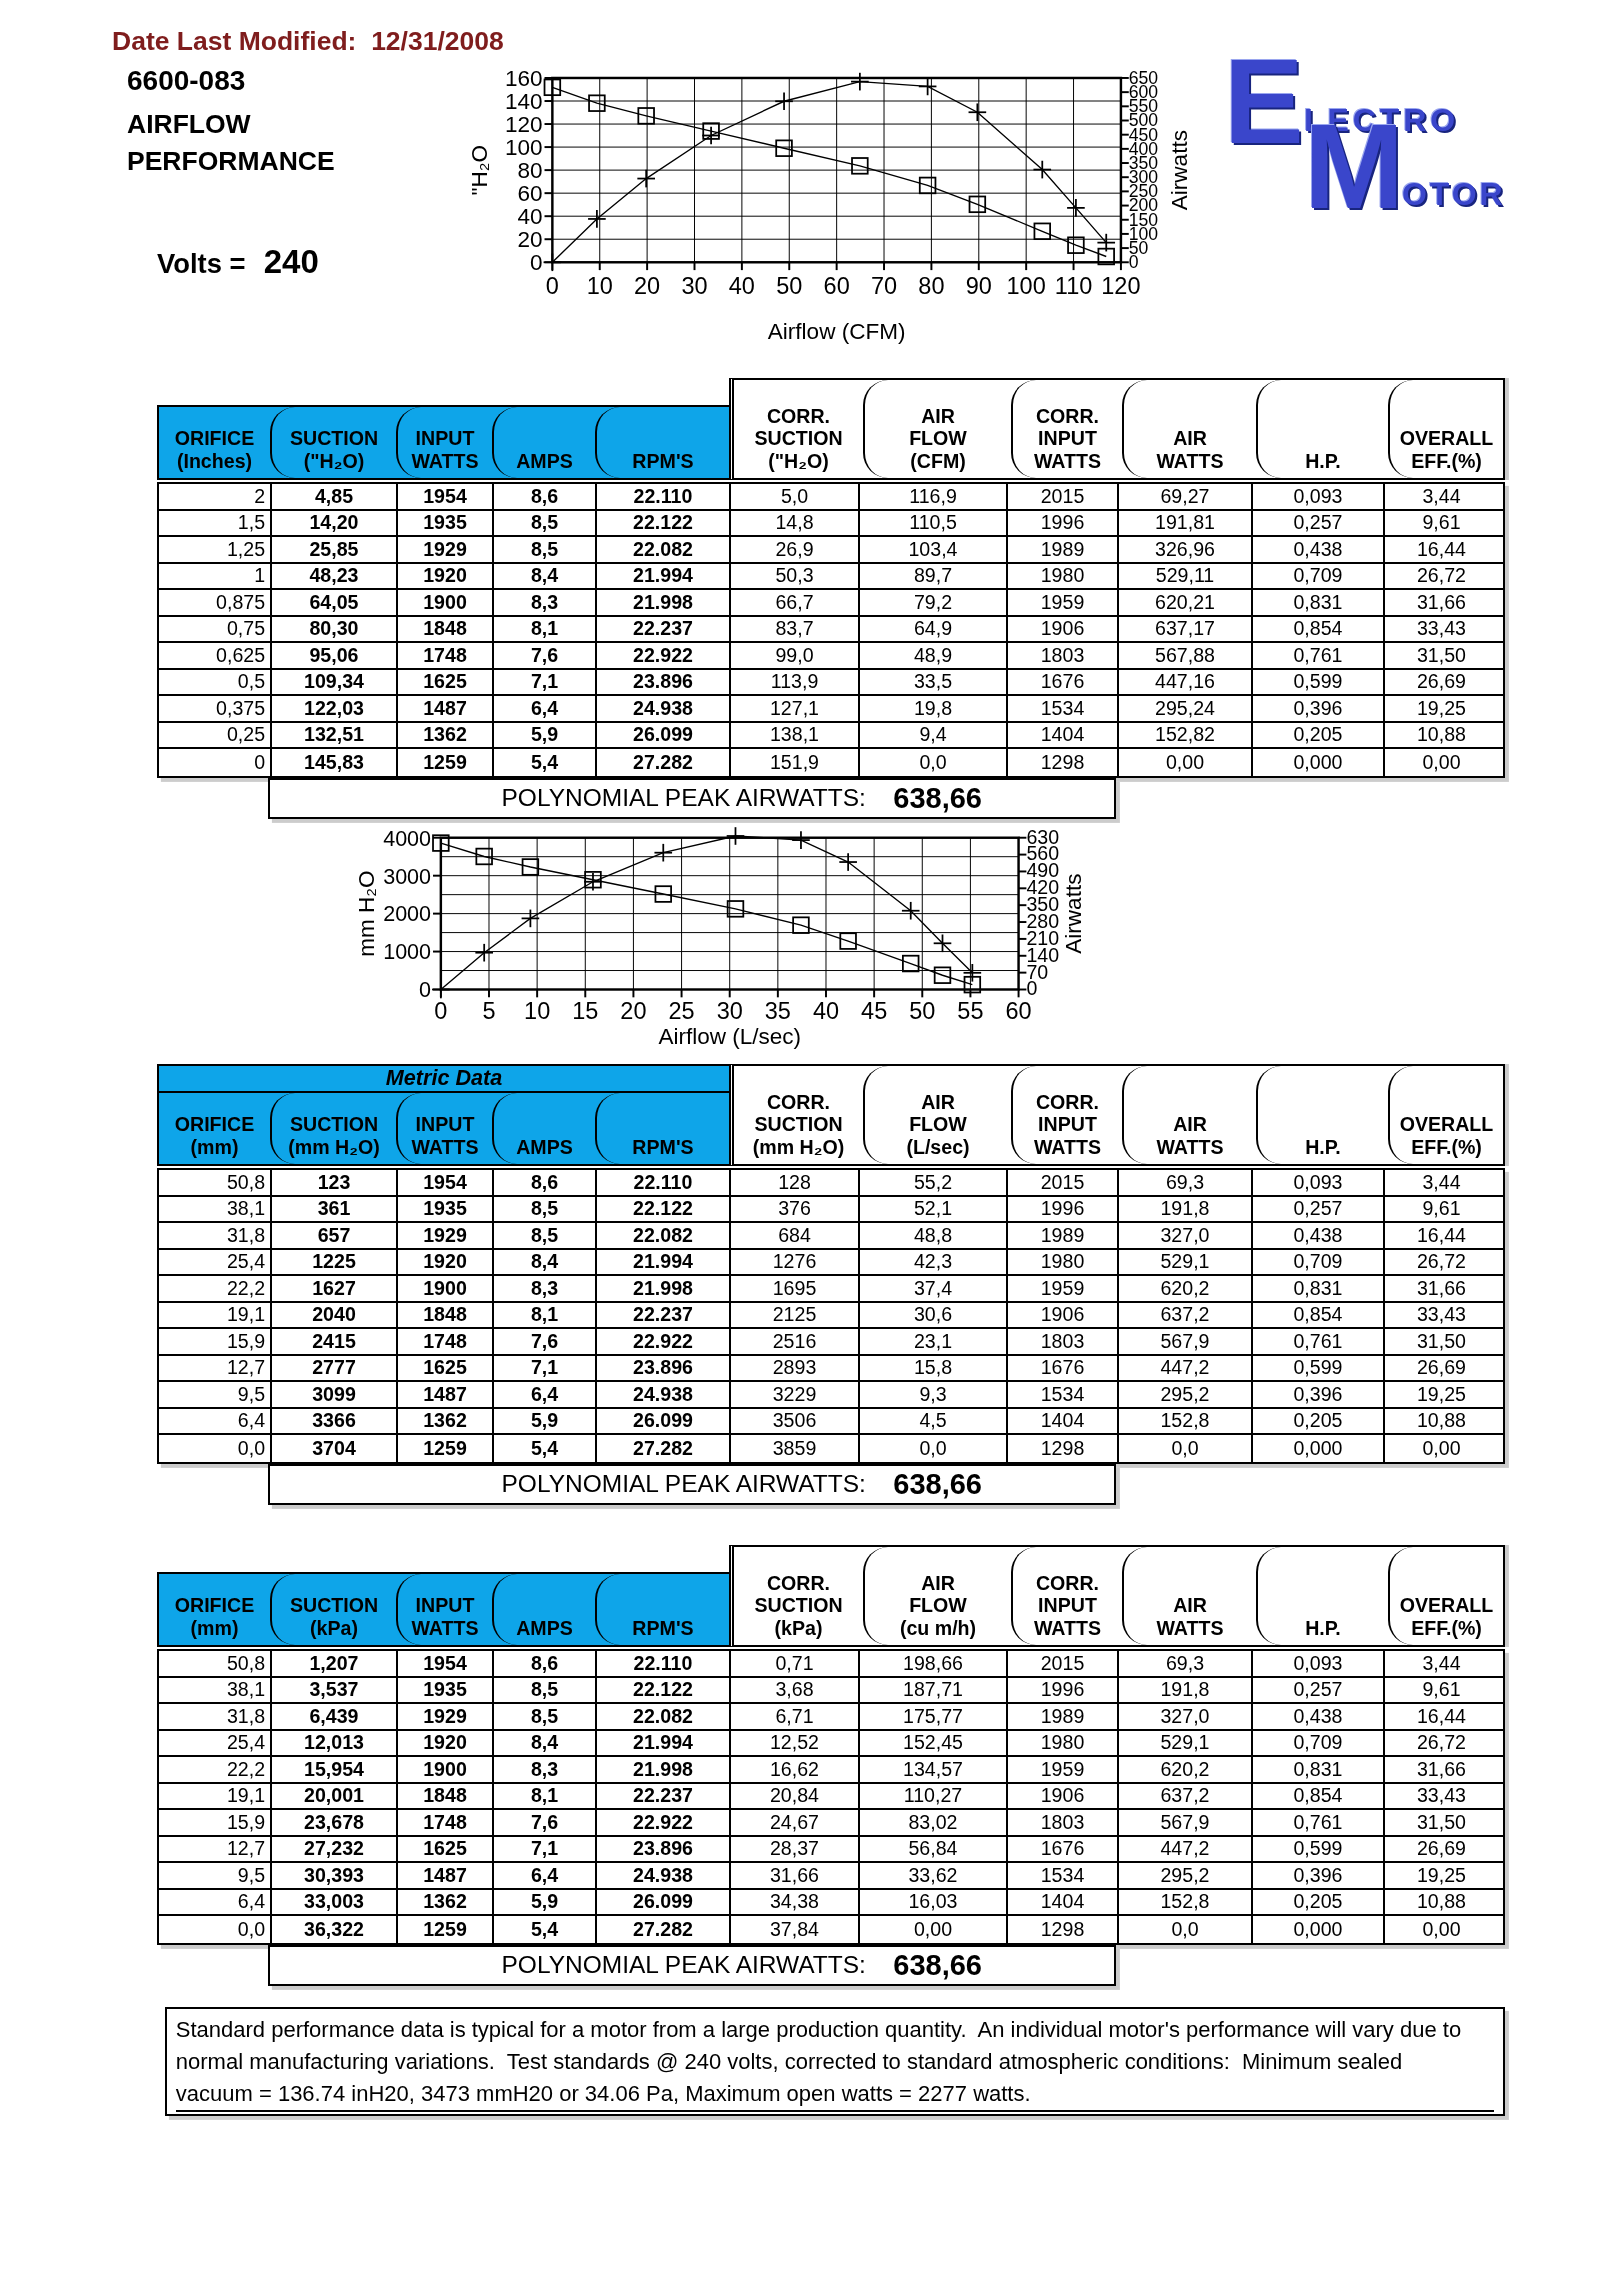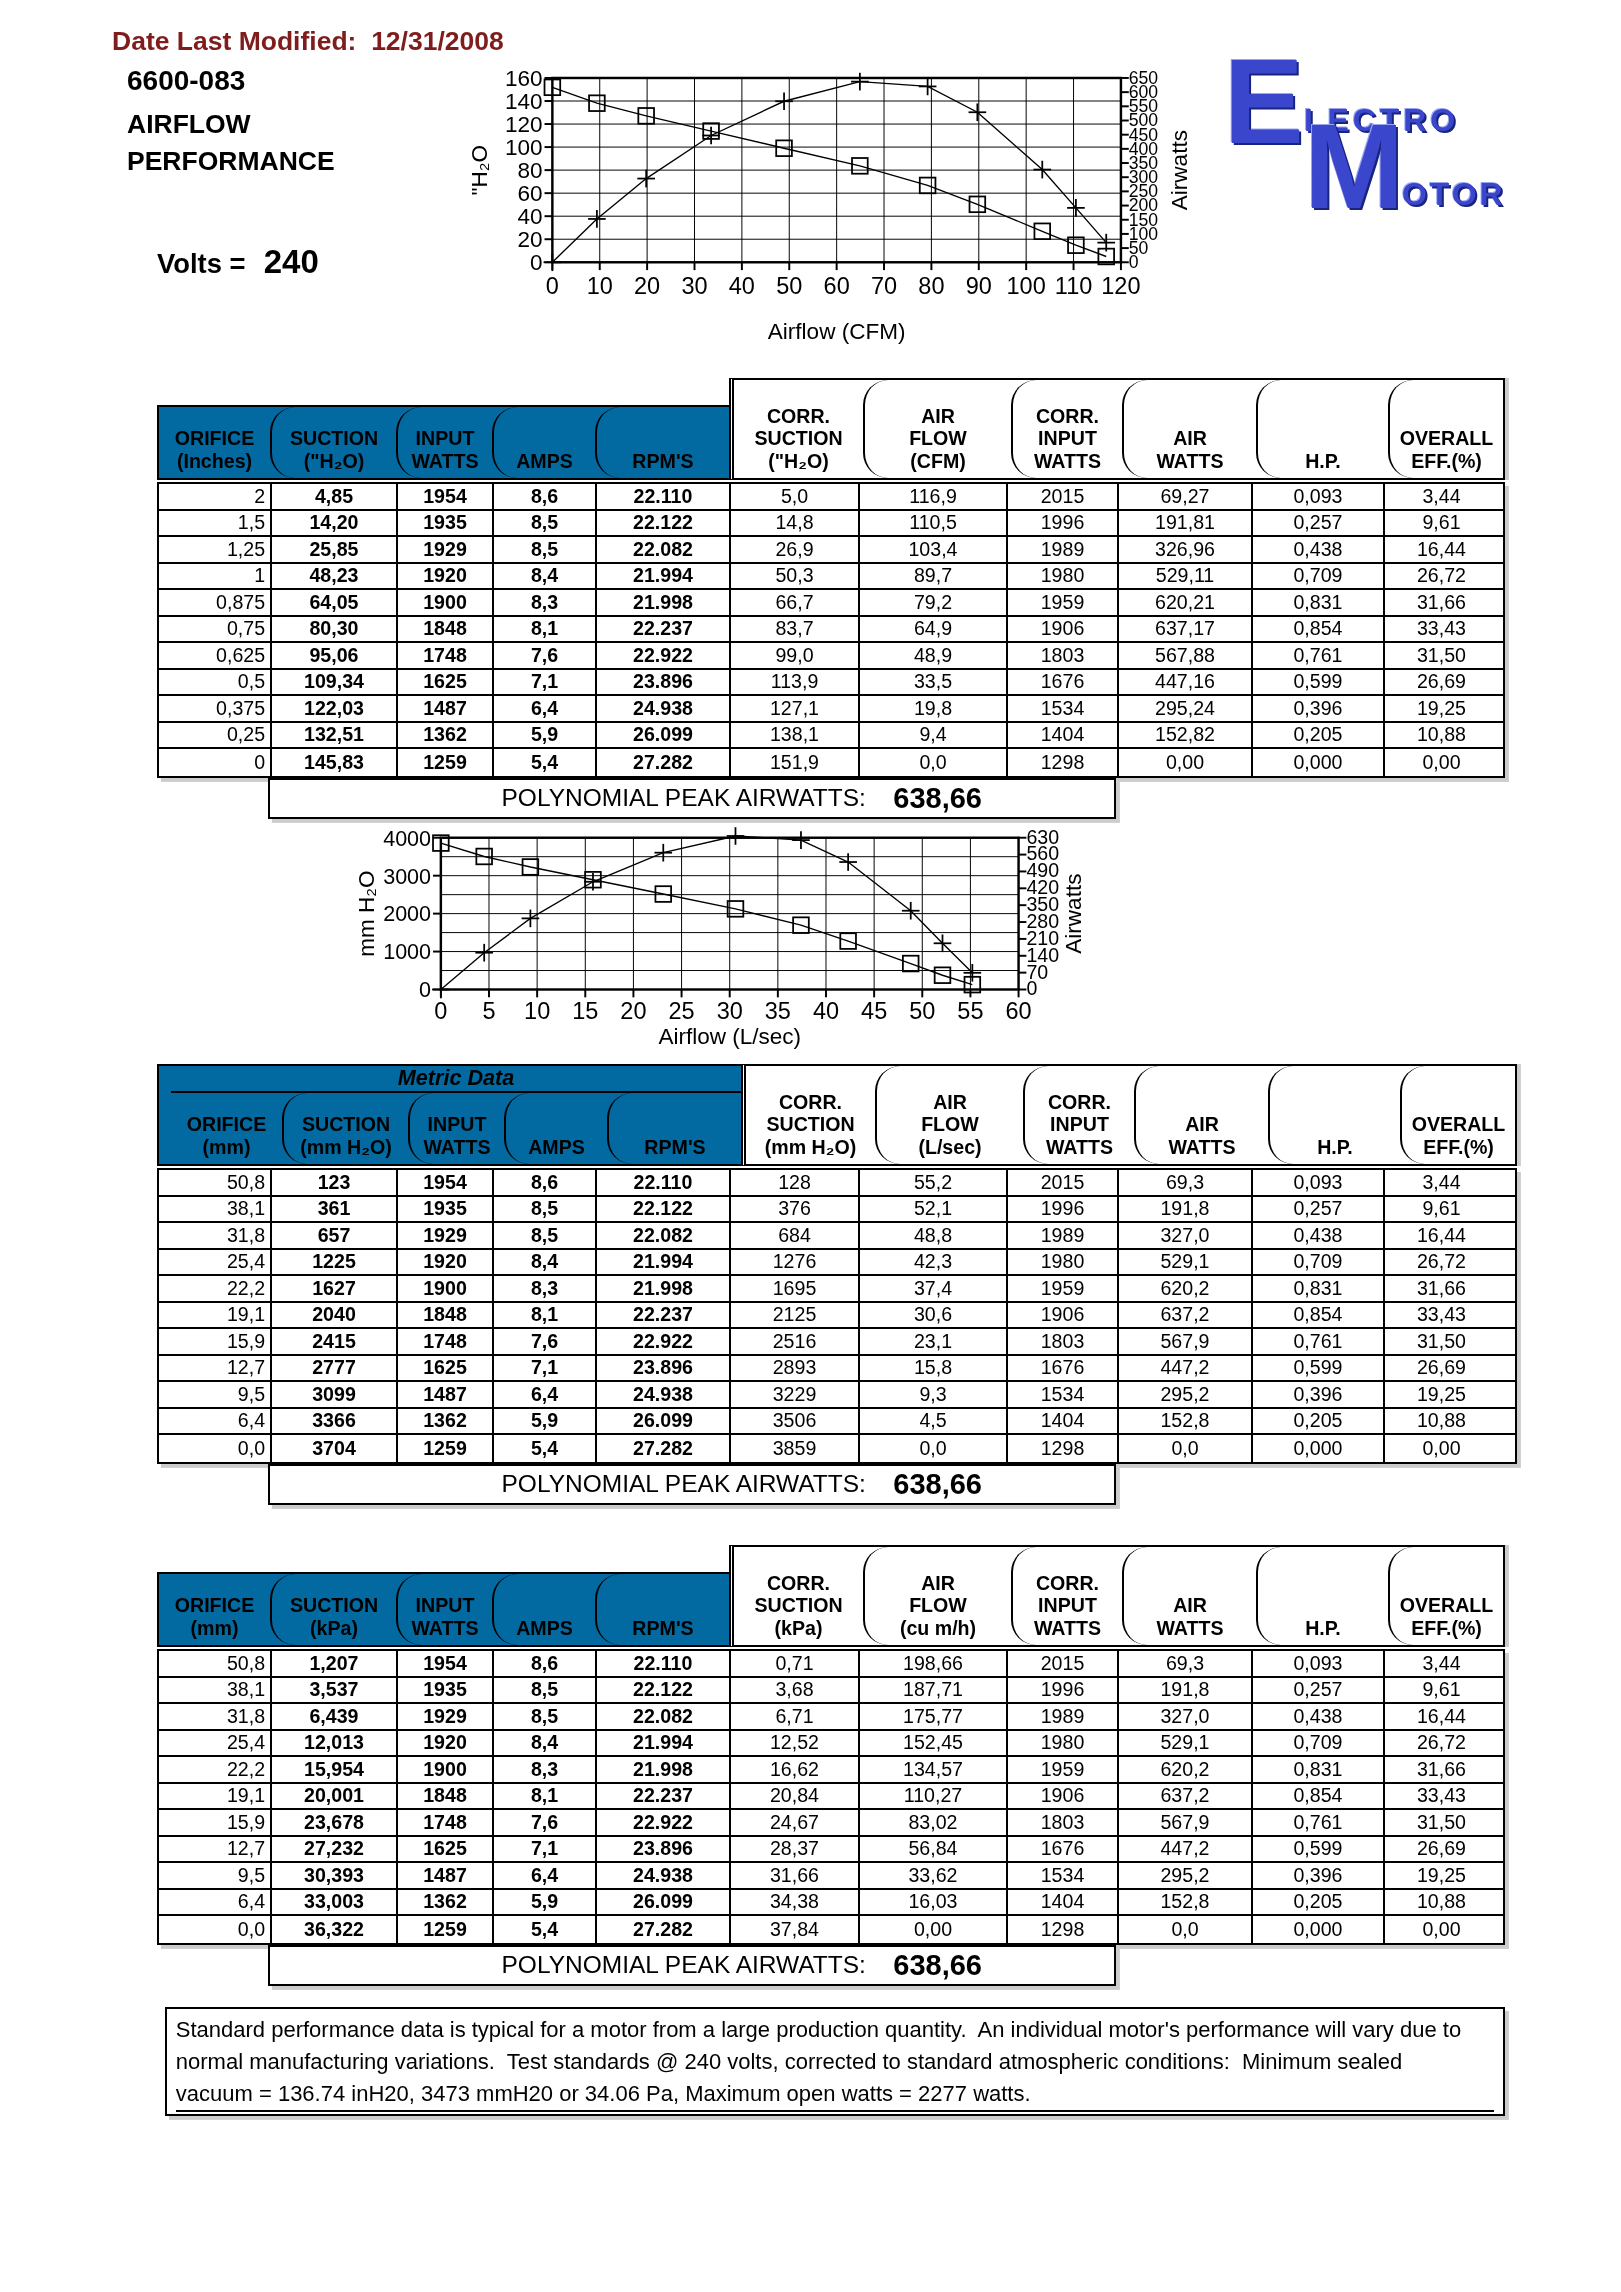--- a/index.html
+++ b/index.html
@@ -32,22 +32,22 @@
   #chart0{left:412px;top:27.4px;}
   #chart1{left:323px;top:825px;}
   svg text{fill:#000;font-family:"Liberation Sans",sans-serif;}
   svg line,svg polyline,svg rect,svg path{stroke:#000;}
 
   
   .ptable{position:absolute;left:157px;}
   #table0{top:382px;} #table1{top:1068px;} #table2{top:1549px;}
   .phead{display:flex;align-items:flex-end;height:98px;}
   .phead-left{border:2.9px solid #000;border-right:none;height:71px;
-              display:flex;flex-direction:column;box-sizing:content-box;background:#0369a1;}
-  .phead-left.has-group{height:98px;padding-left:12px;}
+              display:flex;flex-direction:column;box-sizing:content-box;background:#0ea5e9;}
+  .phead-left.has-group{height:98px;}
   .group-row{height:24.5px;border-bottom:2.9px solid #000;display:flex;align-items:center;
              justify-content:center;font-size:21.6px;font-weight:bold;font-style:italic;}
   .phead-right{border:2.9px solid #000;border-left:5.9px double #000;height:98px;
                display:flex;box-sizing:content-box;background:#fff;box-shadow:3.9px 0 0 #cccccc;}
   .hgrid{display:grid;flex:1;}
   .hcell{display:flex;flex-direction:column;justify-content:flex-end;align-items:center;
          padding-bottom:5.9px;border-left:2px solid #000;font-size:19.6px;font-weight:bold;
          line-height:22.5px;text-align:center;border-radius:25px;}
   .hgrid .hcell:first-child{border-left:none;}
   .pbody{border:2.9px solid #000;margin-top:2px;background:#fff;box-shadow:3.9px 3.9px 0 #cccccc;}

